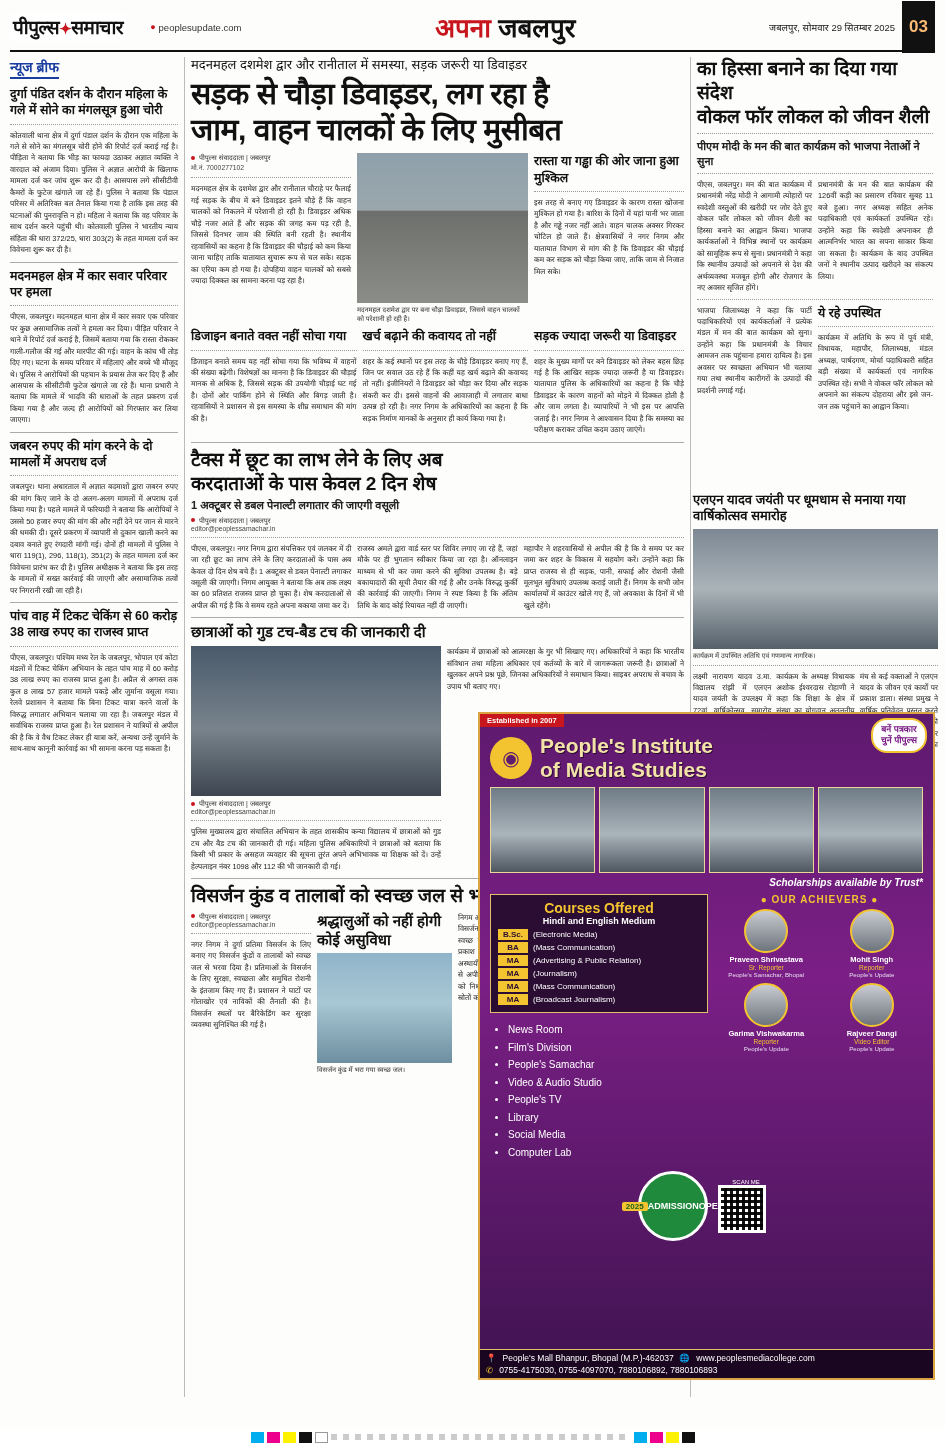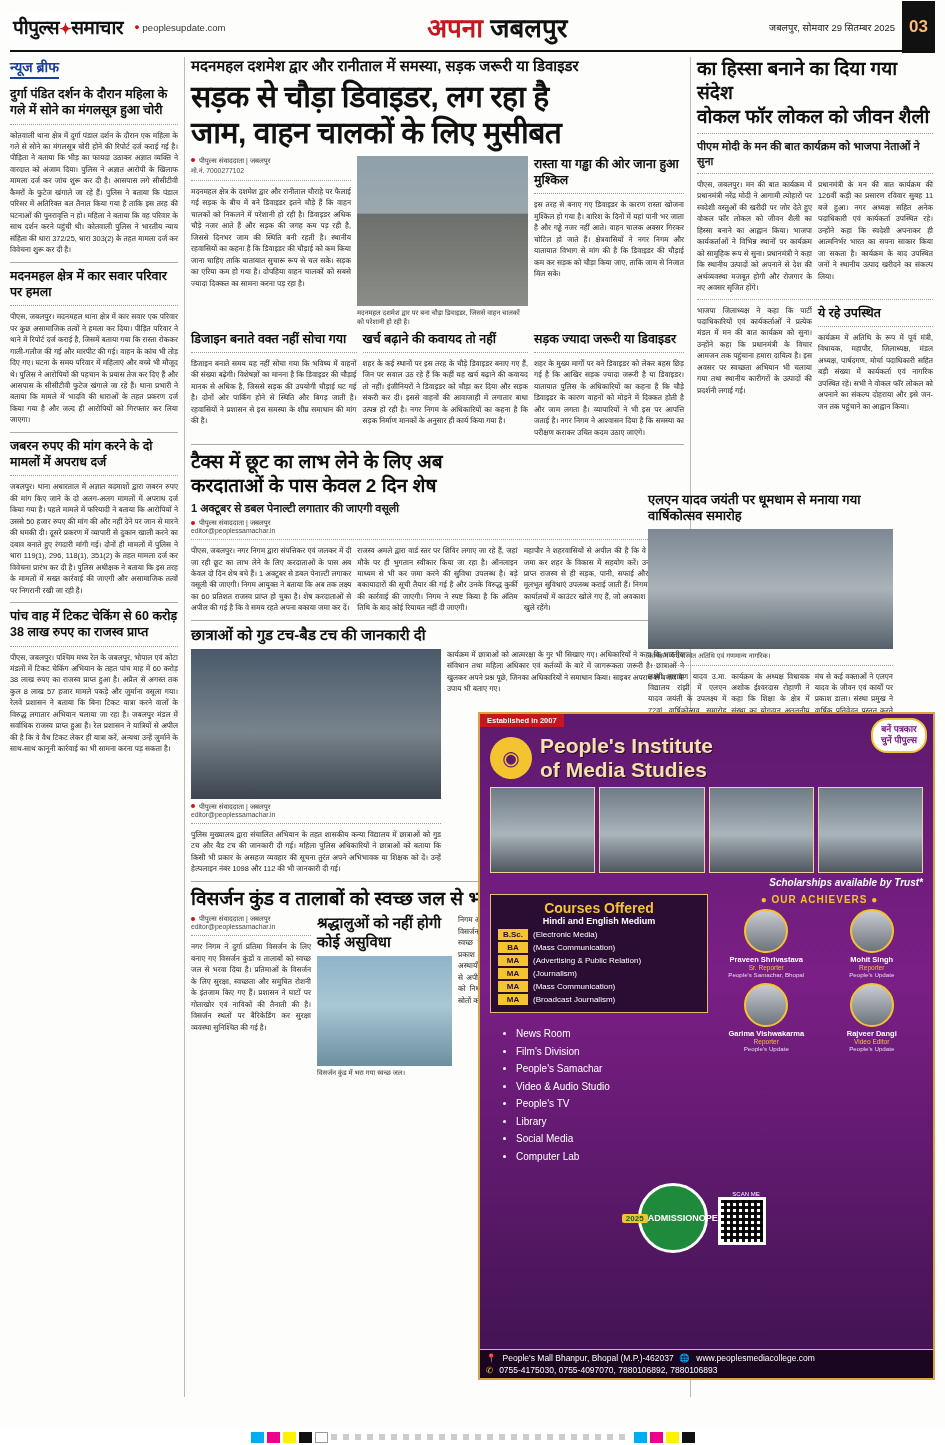--- a/index.html
+++ b/index.html
@@ -8,40 +8,40 @@
     width: 945px; height: 1445px;
     background: #ffffff;
     font-family: "Liberation Sans", sans-serif;
     color: #111;
     overflow: hidden;
   }
   .page { position: relative; width:945px; height:1445px; background:#fdfdfb; padding: 8px 10px; }
 
   
   .masthead { display:flex; align-items:center; justify-content:space-between; border-bottom:2px solid #111; padding-bottom:4px; height:44px; }
-  .mh-left { display:flex; align-items:center; gap:8px; }
+  .mh-left { display:flex; align-items:center; gap:24px; }
   .logo-box { font-size:19px; font-weight:bold; letter-spacing:-0.5px; color:#111; background:#fff; padding:1px 3px; border:0; }
   .logo-star { color:#c7161d; font-size:15px; }
   .logo-site { font-size:9.5px; color:#333; }
   .mh-center { text-align:center; }
   .mh-title { font-size:26px; font-weight:bold; color:#111; letter-spacing:0px; }
   .mh-title .red { color:#c7161d; }
   .mh-right { display:flex; align-items:center; gap:7px; }
   .mh-date { font-size:9.5px; color:#222; }
   .pageno { background:#111; color:#fdba74; font-size:17px; font-weight:bold; padding:16px 7px; }
 
   
   .cols { display:flex; gap:6px; margin-top:5px; height:1340px; }
   .col-left { width:168px; }
   .col-mid { width:500px; }
   .col-right { width:243px; }
   .vdiv { border-left:1px solid #bbb; }
 
   
-  .kicker { font-size:15px; font-weight:bold; color:#111; line-height:1.25; }
+  .kicker { font-size:13px; font-weight:normal; color:#111; line-height:1.25; }
   .headline-xl { font-size:30px; font-weight:bold; line-height:1.2; color:#111; letter-spacing:-0.5px; }
   .headline-l { font-size:19px; font-weight:bold; line-height:1.25; color:#111; }
   .headline-m { font-size:15px; font-weight:bold; line-height:1.25; color:#111; }
   .headline-s { font-size:12.5px; font-weight:bold; line-height:1.3; color:#111; }
   .sub { font-size:11px; font-weight:bold; color:#222; line-height:1.3; }
   .body { font-size:7.4px; line-height:1.55; text-align:justify; color:#1a1a1a; }
   .byline { font-size:7px; color:#333; display:flex; align-items:center; gap:4px; }
   .byline .dot { width:4px; height:4px; background:#c7161d; border-radius:50%; display:inline-block;}
   .mail { font-size:6.8px; color:#444; }
 
@@ -80,21 +80,21 @@
   .achv-h { color:#f4c430; font-size:10px; font-weight:bold; text-align:center; letter-spacing:1px; }
   .achv-grid { display:flex; flex-wrap:wrap; gap:5px; margin-top:4px; }
   .achv { width:calc(50% - 3px); text-align:center; }
   .achv .av { width:44px; height:44px; border-radius:50%; margin:0 auto; background:linear-gradient(180deg,#c9ccd1,#6d747c); border:2px solid #f4c430; }
   .achv .nm { color:#fff; font-size:7.5px; font-weight:bold; margin-top:2px; }
   .achv .rl { color:#f4c430; font-size:6.5px; }
   .achv .org { color:#e7d9f0; font-size:6.2px; }
 
   .feat-list { font-size:10px; color:#fff; line-height:1.75; }
   .feat-list li { margin:0; }
-  .feat-list ul { margin:12px; padding-left:14px; }
+  .feat-list ul { margin:4px; padding-left:14px; }
 
   .adm-badge { width:70px; height:70px; border-radius:50%; background:#1f8a3b; border:3px solid #fff; color:#fff; display:flex; flex-direction:row; align-items:center; justify-content:center; font-size:9px; font-weight:bold; line-height:1.15; }
   .adm-badge .yr { background:#f4c430; color:#1b5e20; font-size:8px; padding:0 4px; border-radius:2px; }
   .train-txt { font-size:13.5px; font-weight:bold; color:#fff; line-height:1.2; }
   .limited { font-size:10px; color:#fff; font-weight:bold; }
   .qr { width:48px; height:48px; background:
       repeating-linear-gradient(90deg,#fff 0 3px,#111 3px 6px),
       repeating-linear-gradient(0deg,#fff 0 3px,#111 3px 6px);
       background-blend-mode:multiply; border:3px solid #fff; }
   .qr-lab { font-size:6px; color:#fff; text-align:center; }
@@ -302,21 +302,21 @@
           <div style="flex:1;">
             <div class="headline-s">ये रहे उपस्थित</div>
             <div class="dot-sep"></div>
             <div class="body">कार्यक्रम में अतिथि के रूप में पूर्व मंत्री, विधायक, महापौर, जिलाध्यक्ष, मंडल अध्यक्ष, पार्षदगण, मोर्चा पदाधिकारी सहित बड़ी संख्या में कार्यकर्ता एवं नागरिक उपस्थित रहे। सभी ने वोकल फॉर लोकल को अपनाने का संकल्प दोहराया और इसे जन-जन तक पहुंचाने का आह्वान किया।</div>
           </div>
         </div>
       </div>
     </div>
   </div>
 
-  <div style="position:absolute; left:648px; top:492px; width:245px;">
+  <div style="position:absolute; left:693px; top:492px; width:245px;">
     <div class="headline-m" style="font-size:13px;">एलएन यादव जयंती पर धूमधाम से मनाया गया वार्षिकोत्सव समारोह</div>
     <div class="photo ph-event" style="height:120px;margin-top:4px;"></div>
     <div class="capt">कार्यक्रम में उपस्थित अतिथि एवं गणमान्य नागरिक।</div>
     <div class="dot-sep"></div>
     <div style="display:flex;gap:5px;">
       <div class="body" style="flex:1;">लक्ष्मी नारायण यादव उ.मा. विद्यालय रांझी में एलएन यादव जयंती के उपलक्ष्य में 72वां वार्षिकोत्सव समारोह धूमधाम से मनाया गया। कार्यक्रम में मुख्य अतिथि के रूप में विधायक सहित अनेक गणमान्य नागरिक उपस्थित रहे। छात्र-छात्राओं ने रंगारंग सांस्कृतिक कार्यक्रम प्रस्तुत किए, जिन्हें दर्शकों ने खूब सराहा।</div>
       <div class="body" style="flex:1;">कार्यक्रम के अध्यक्ष विधायक अशोक ईश्वरदास रोहाणी ने कहा कि शिक्षा के क्षेत्र में संस्था का योगदान अतुलनीय है। उन्होंने विद्यालय के विकास के लिए हर संभव सहयोग का आश्वासन दिया। मेधावी छात्रों को पुरस्कृत किया गया और शिक्षकों का सम्मान भी किया गया।</div>
       <div class="body" style="flex:1;">मंच से कई वक्ताओं ने एलएन यादव के जीवन एवं कार्यों पर प्रकाश डाला। संस्था प्रमुख ने वार्षिक प्रतिवेदन प्रस्तुत करते हुए वर्षभर की गतिविधियों की जानकारी दी। अंत में आभार प्रदर्शन के साथ कार्यक्रम का समापन हुआ।</div>
     </div>
   </div>

